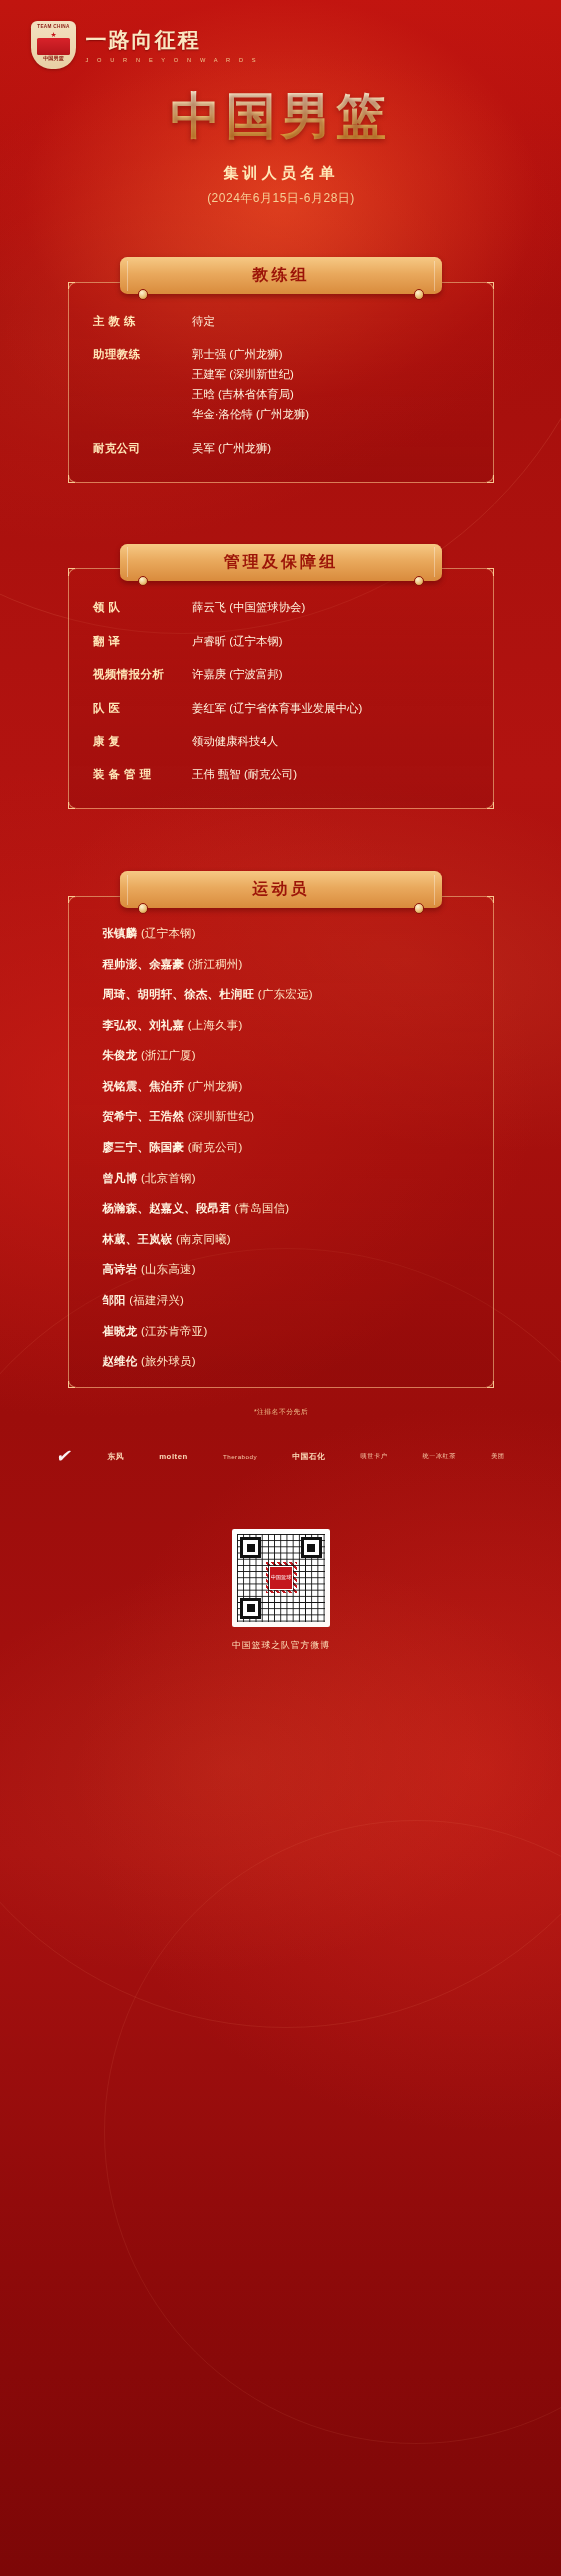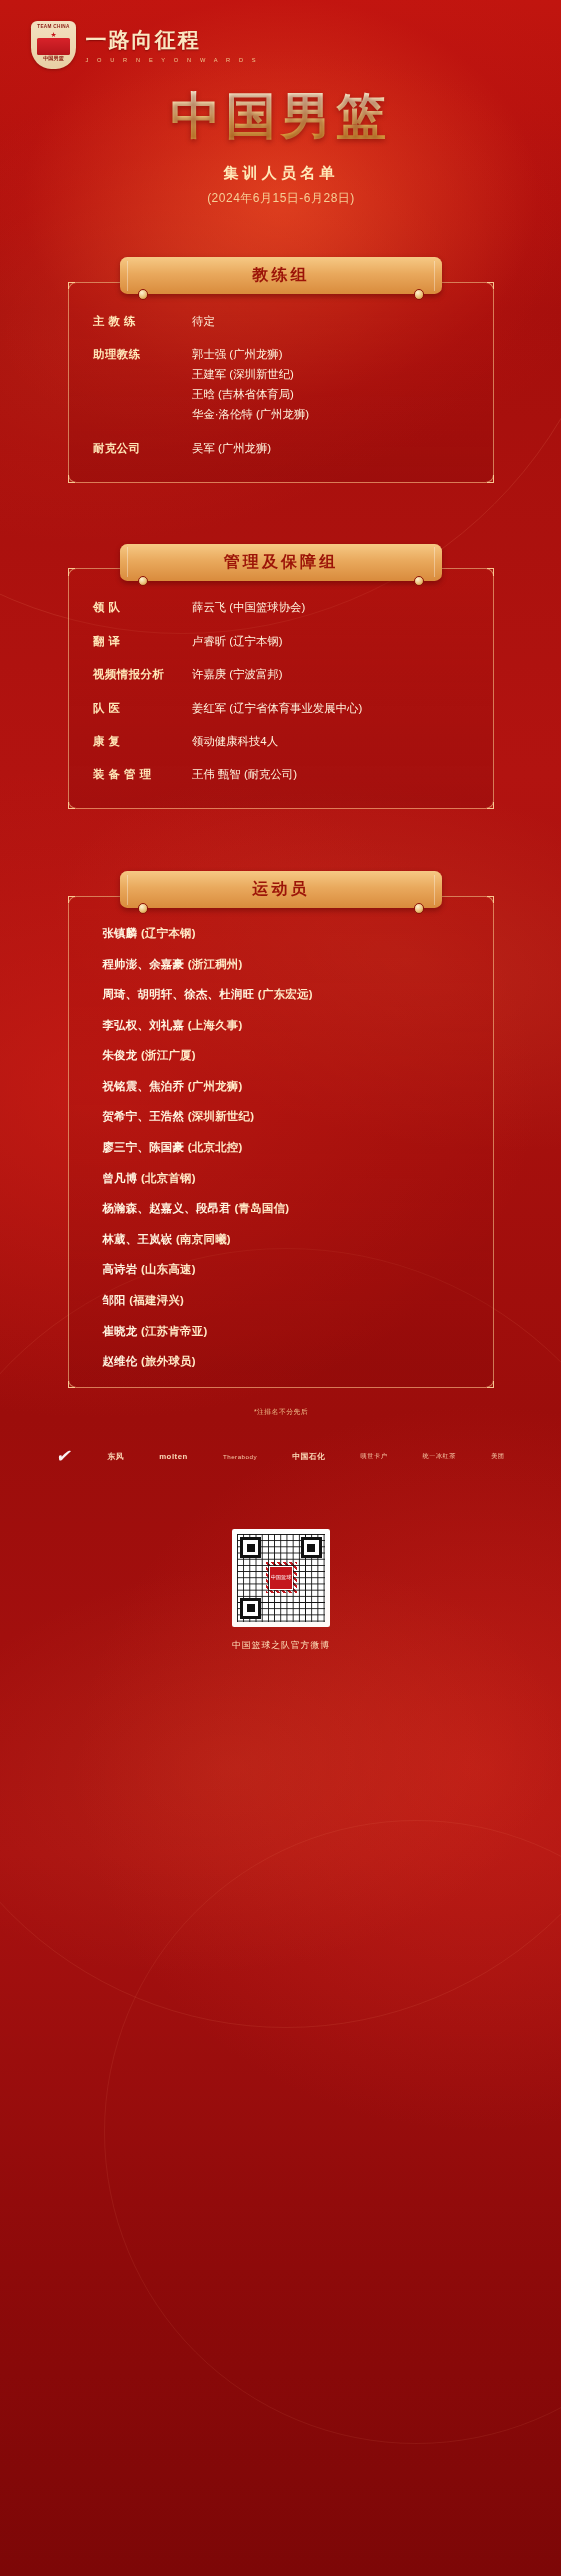--- a/index.html
+++ b/index.html
@@ -190,21 +190,21 @@
   
   .athlete {
     font-size: 11.4px;
     color: #fff4e0;
     font-weight: bold;
     letter-spacing: 0.3px;
     margin-bottom: 15.6px;
     padding-left: 9.4px;
   }
   .athlete:last-child { margin-bottom: 0; }
-  .athlete .club { font-weight: bold; color: #ffe9c6; }
+  .athlete .club { font-weight: normal; color: #ffe9c6; }
 
   .note {
     text-align: center;
     font-size: 6.8px;
     color: #f3c48f;
     margin-top: 19px;
     letter-spacing: 0.5px;
   }
 
   
@@ -399,21 +399,21 @@
       <span class="corner bl"></span>
         <span class="corner br"></span>
 
       <div class="athlete"><span>张镇麟</span> <span class="club">(辽宁本钢)</span></div>
       <div class="athlete"><span>程帅澎、余嘉豪</span> <span class="club">(浙江稠州)</span></div>
       <div class="athlete"><span>周琦、胡明轩、徐杰、杜润旺</span> <span class="club">(广东宏远)</span></div>
       <div class="athlete"><span>李弘权、刘礼嘉</span> <span class="club">(上海久事)</span></div>
       <div class="athlete"><span>朱俊龙</span> <span class="club">(浙江广厦)</span></div>
       <div class="athlete"><span>祝铭震、焦泊乔</span> <span class="club">(广州龙狮)</span></div>
       <div class="athlete"><span>贺希宁、王浩然</span> <span class="club">(深圳新世纪)</span></div>
-      <div class="athlete"><span>廖三宁、陈国豪</span> <span class="club">(北京北控)</span></div>
+      <div class="athlete"><span>廖三宁、陈国豪</span> <span class="club">(耐克公司)</span></div>
       <div class="athlete"><span>曾凡博</span> <span class="club">(北京首钢)</span></div>
       <div class="athlete"><span>杨瀚森、赵嘉义、段昂君</span> <span class="club">(青岛国信)</span></div>
       <div class="athlete"><span>林葳、王岚嵚</span> <span class="club">(南京同曦)</span></div>
       <div class="athlete"><span>高诗岩</span> <span class="club">(山东高速)</span></div>
       <div class="athlete"><span>邹阳</span> <span class="club">(福建浔兴)</span></div>
       <div class="athlete"><span>崔晓龙</span> <span class="club">(江苏肯帝亚)</span></div>
       <div class="athlete"><span>赵维伦</span> <span class="club">(旅外球员)</span></div>
     </div>
     <div class="note">*注排名不分先后</div>
   </div>

